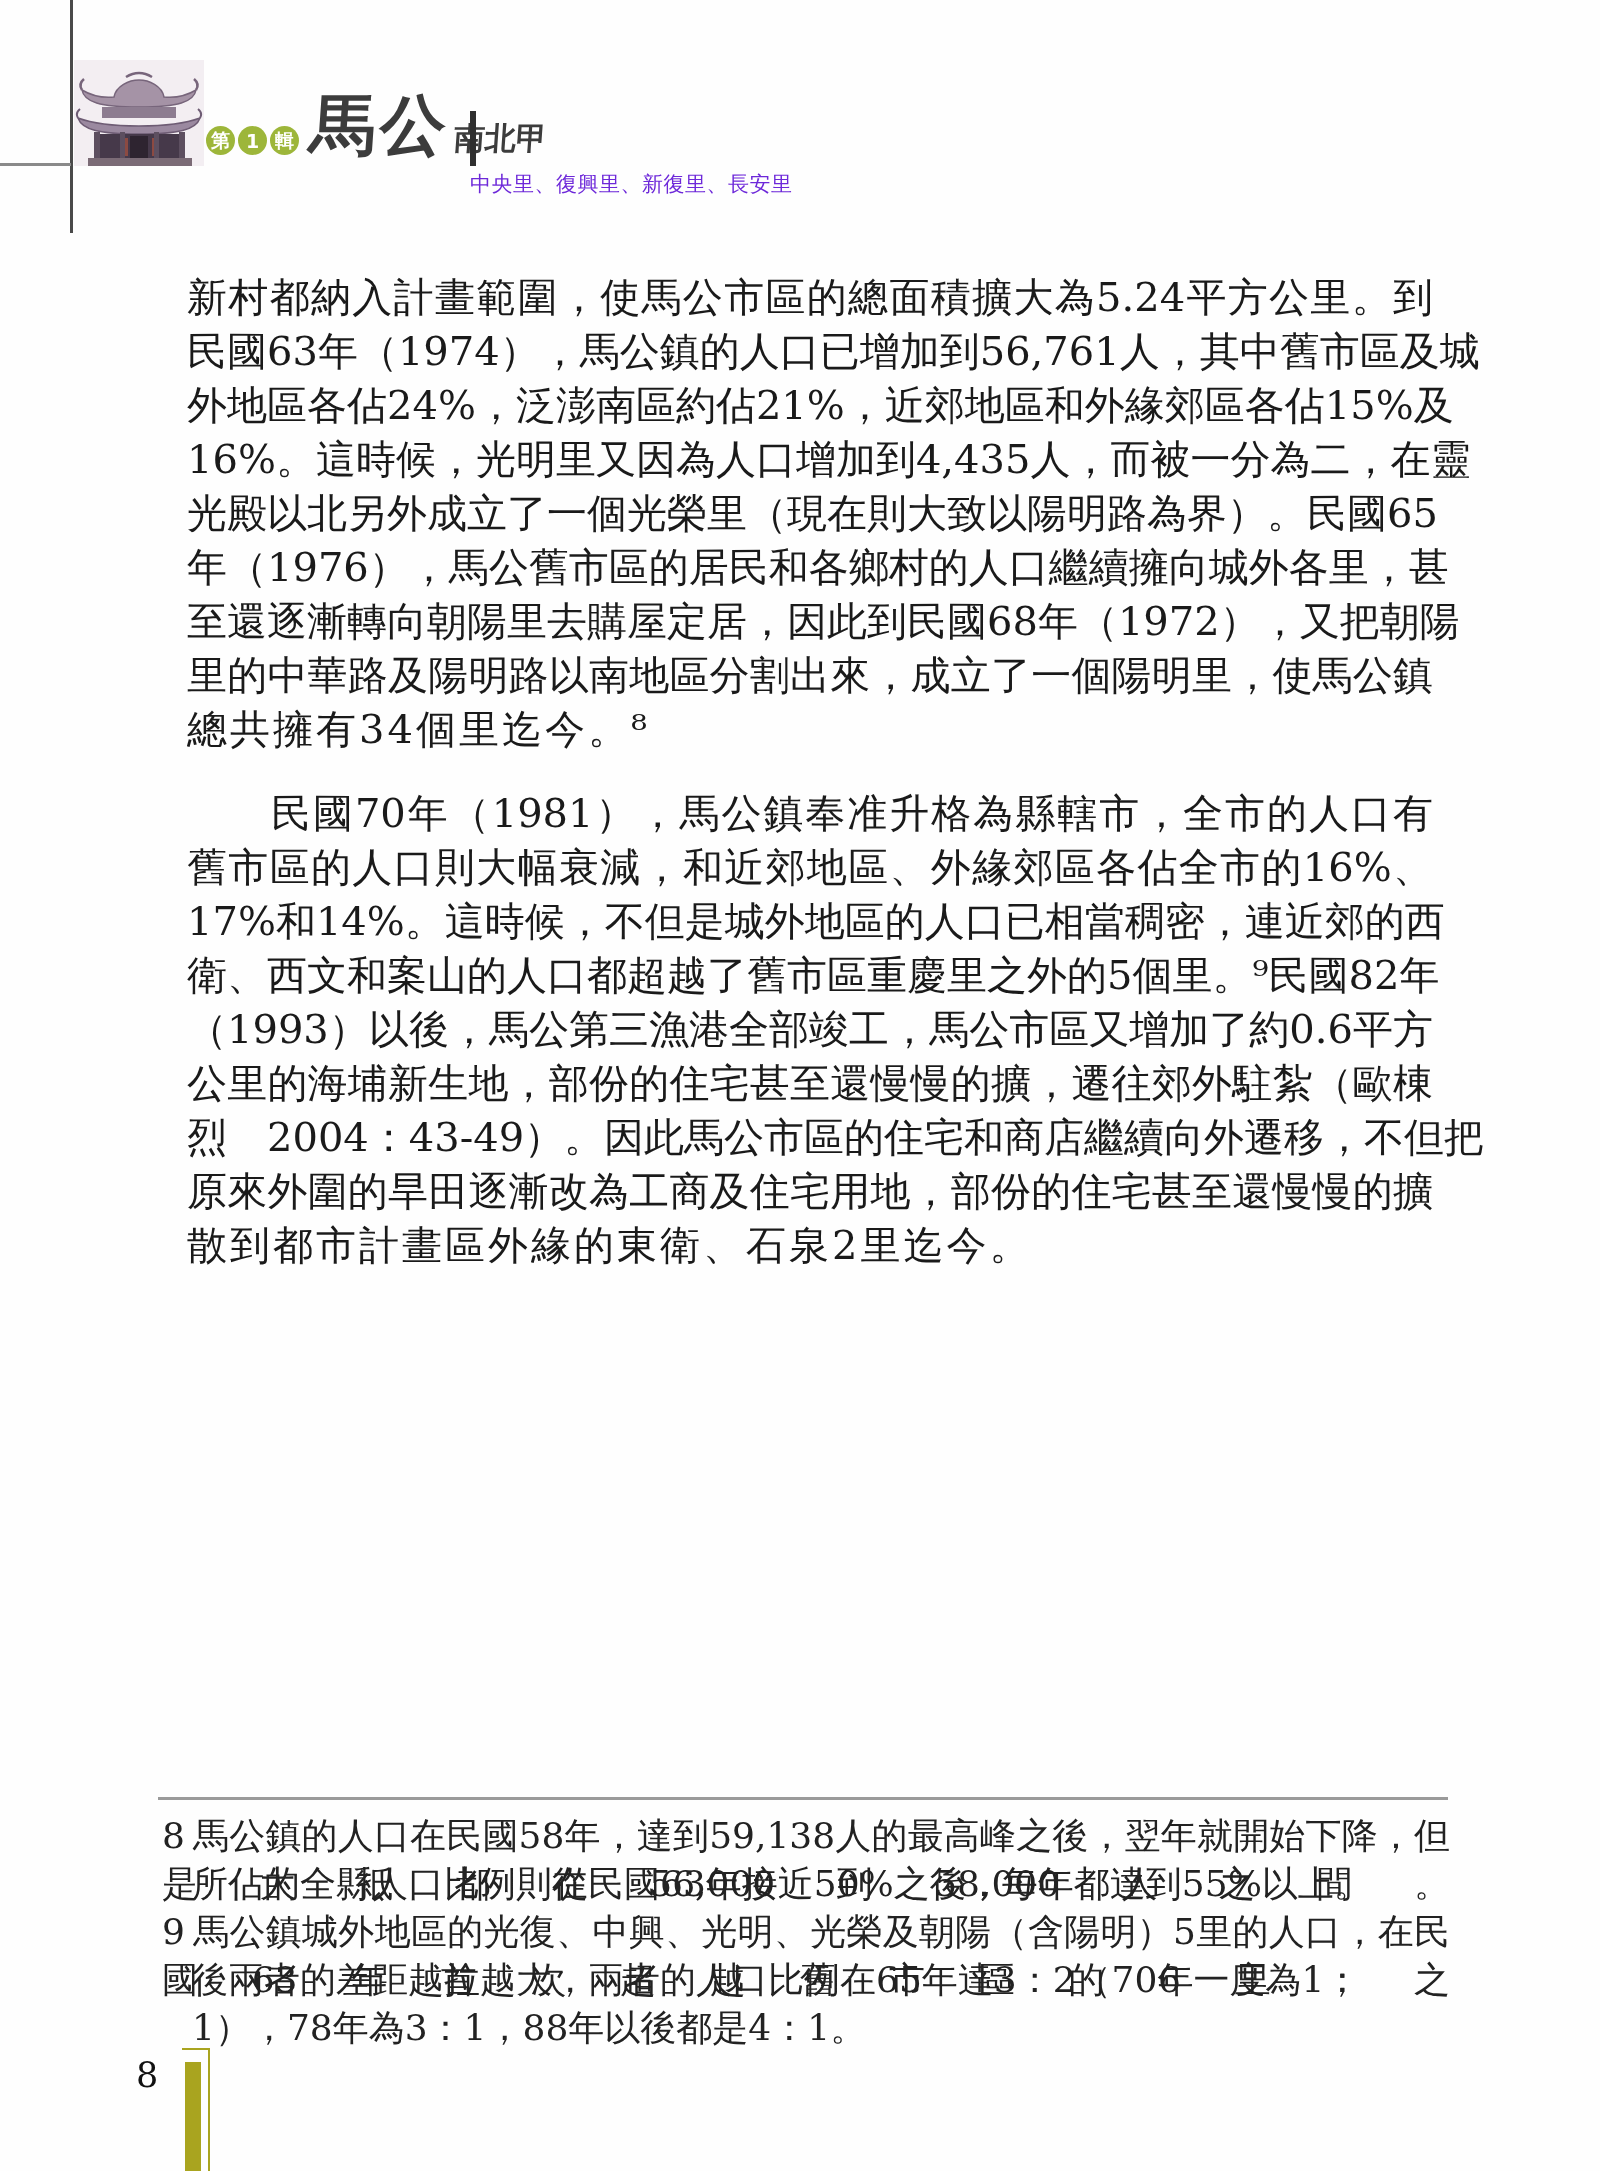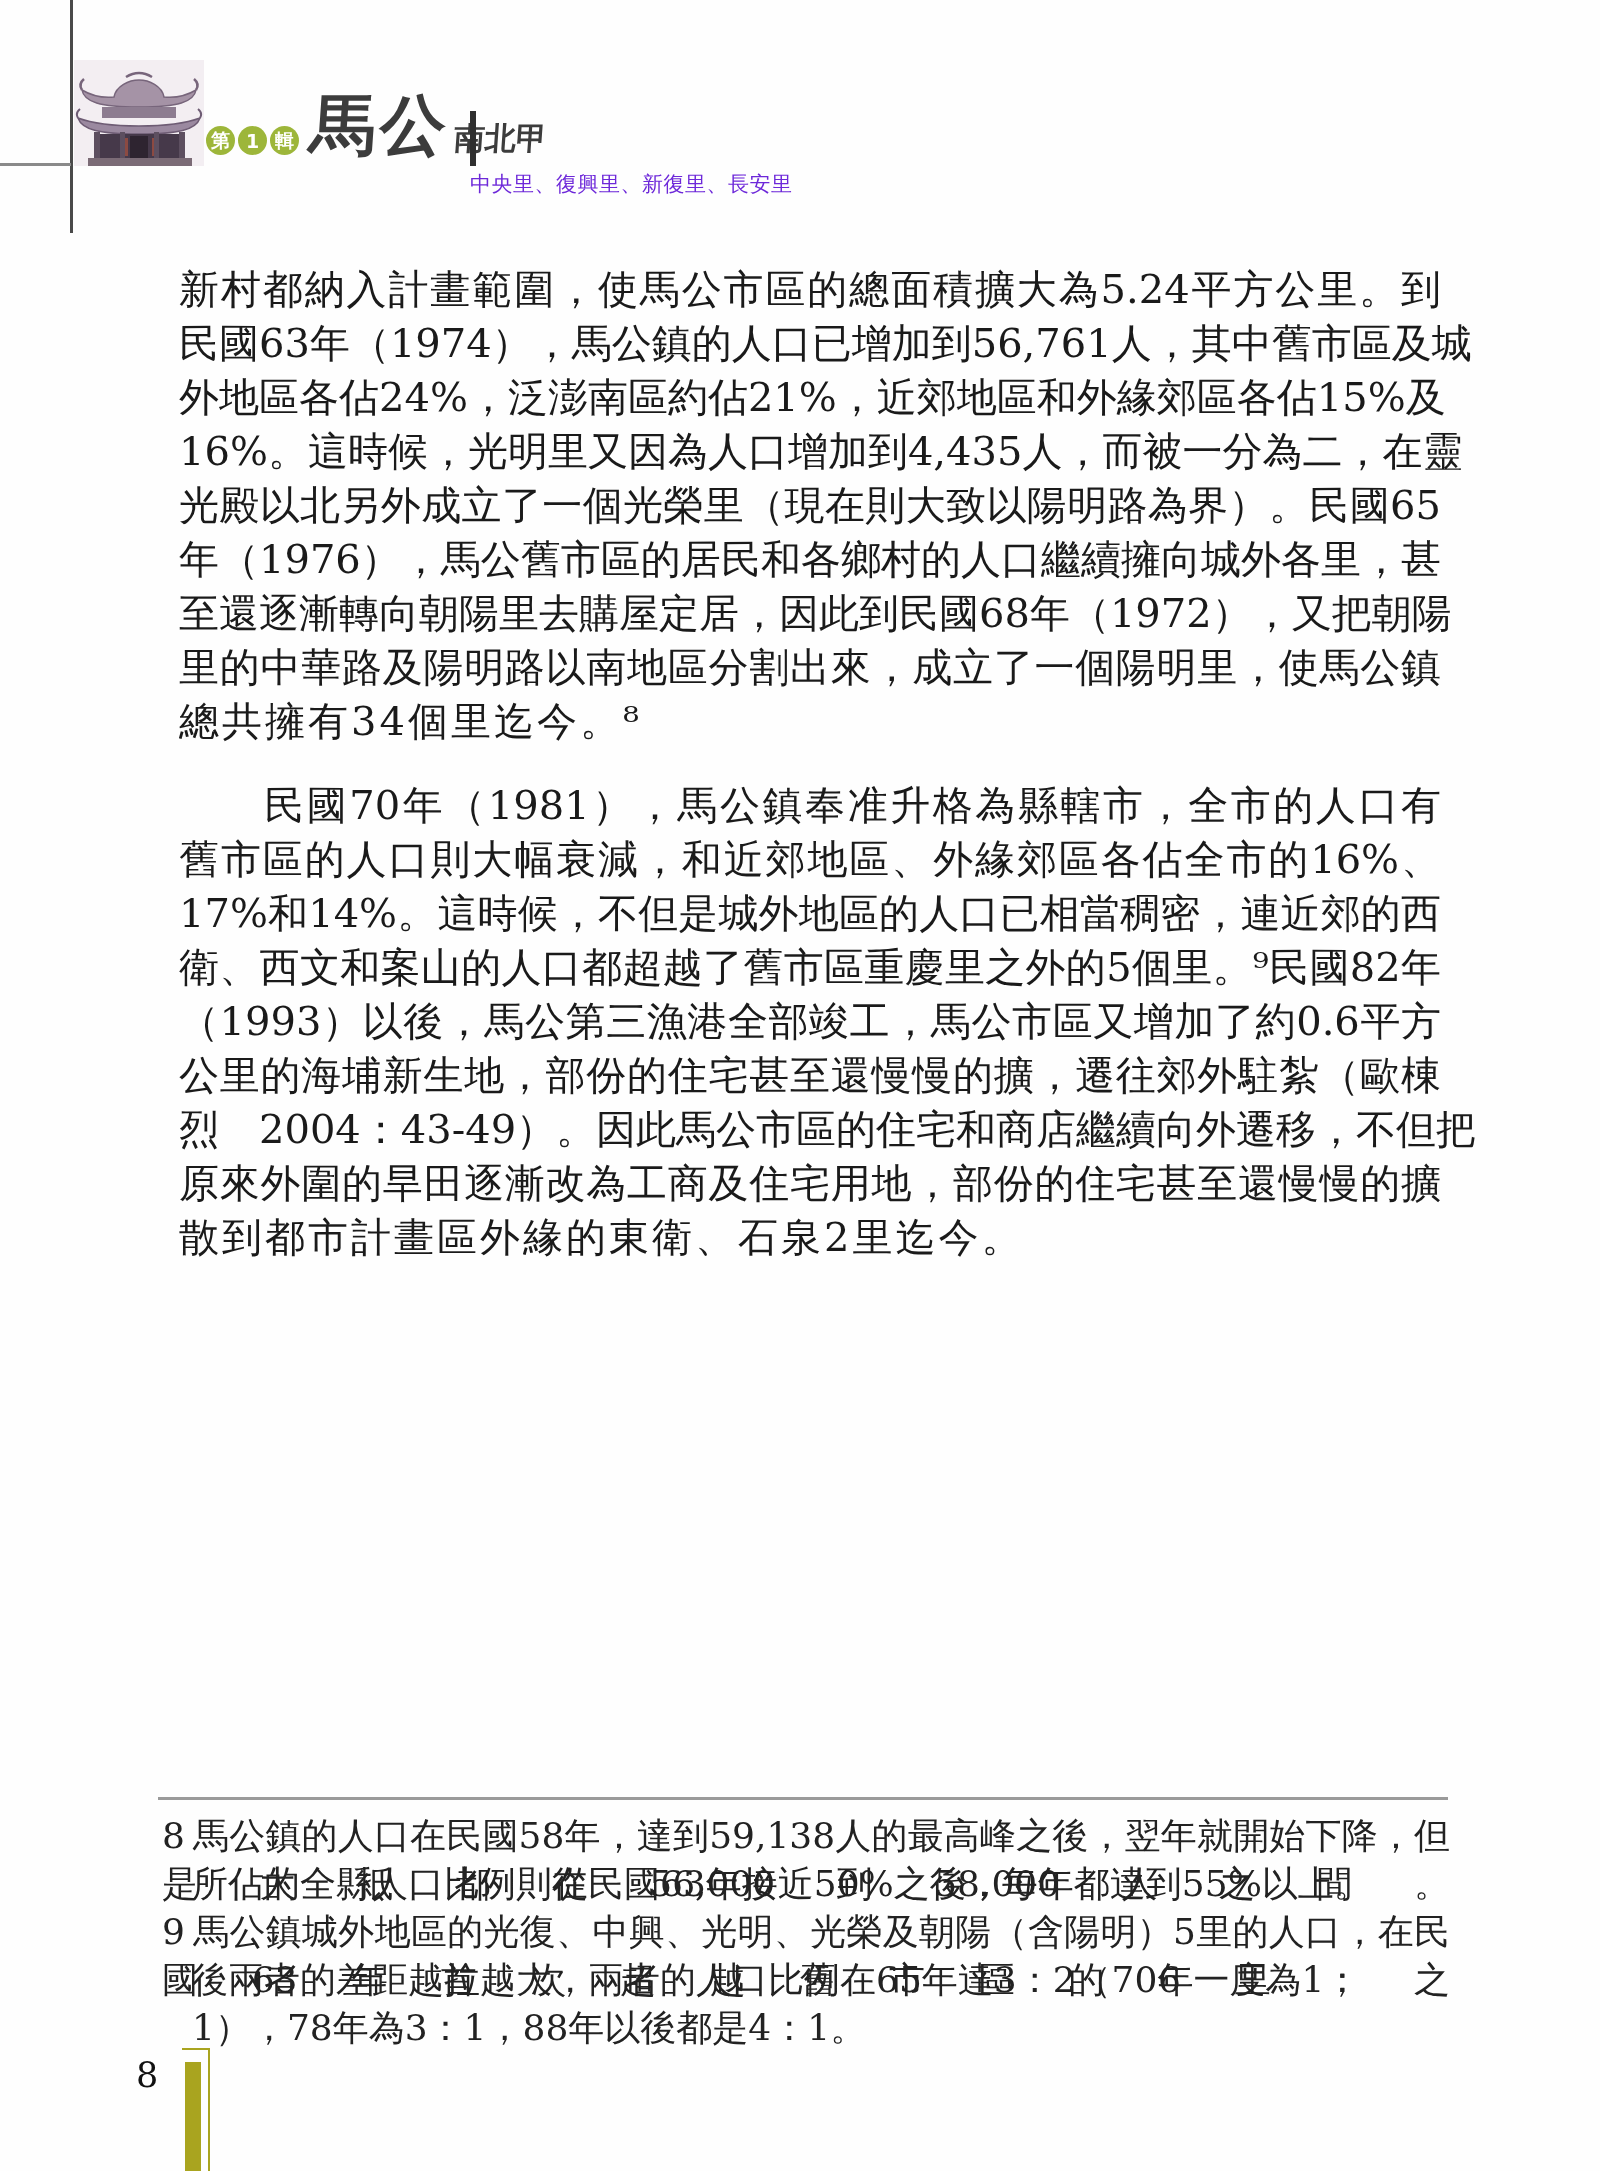--- a/index.html
+++ b/index.html
@@ -27,21 +27,21 @@
     font-family:"DejaVu Sans","Liberation Sans",sans-serif;
   }
   .title{position:absolute;left:310px;top:92px;display:flex;align-items:flex-end;color:#3c3c3c;}
   .title-main{font-size:66px;line-height:66px;font-weight:bold;letter-spacing:4px;transform:skewX(-4deg);}
   .title-sub{font-size:31px;line-height:40px;font-weight:bold;margin-left:4px;transform:skewX(-4deg);}
   .title-bar{position:absolute;left:470px;top:111px;width:6px;height:55px;background:#2f2f2f;}
   .subtitle{position:absolute;left:470px;top:170px;font-size:21px;letter-spacing:0.5px;color:#6d28d9;}
 
   
   .bodytext{position:absolute;left:175px;top:258px;width:1270px;}
-  .para{margin:4px;}
+  .para{margin:12px;}
   .para + .para{margin-top:30px;}
   .bline{
     font-size:40px;height:54px;line-height:54px;
     text-align:justify;text-align-last:justify;
     white-space:nowrap;overflow:visible;
   }
   .bline.last{text-align-last:left;letter-spacing:3px;white-space:normal;}
 
   
   .fn-rule{position:absolute;left:158px;top:1797px;width:1290px;height:3px;background:#9a9a9a;}

